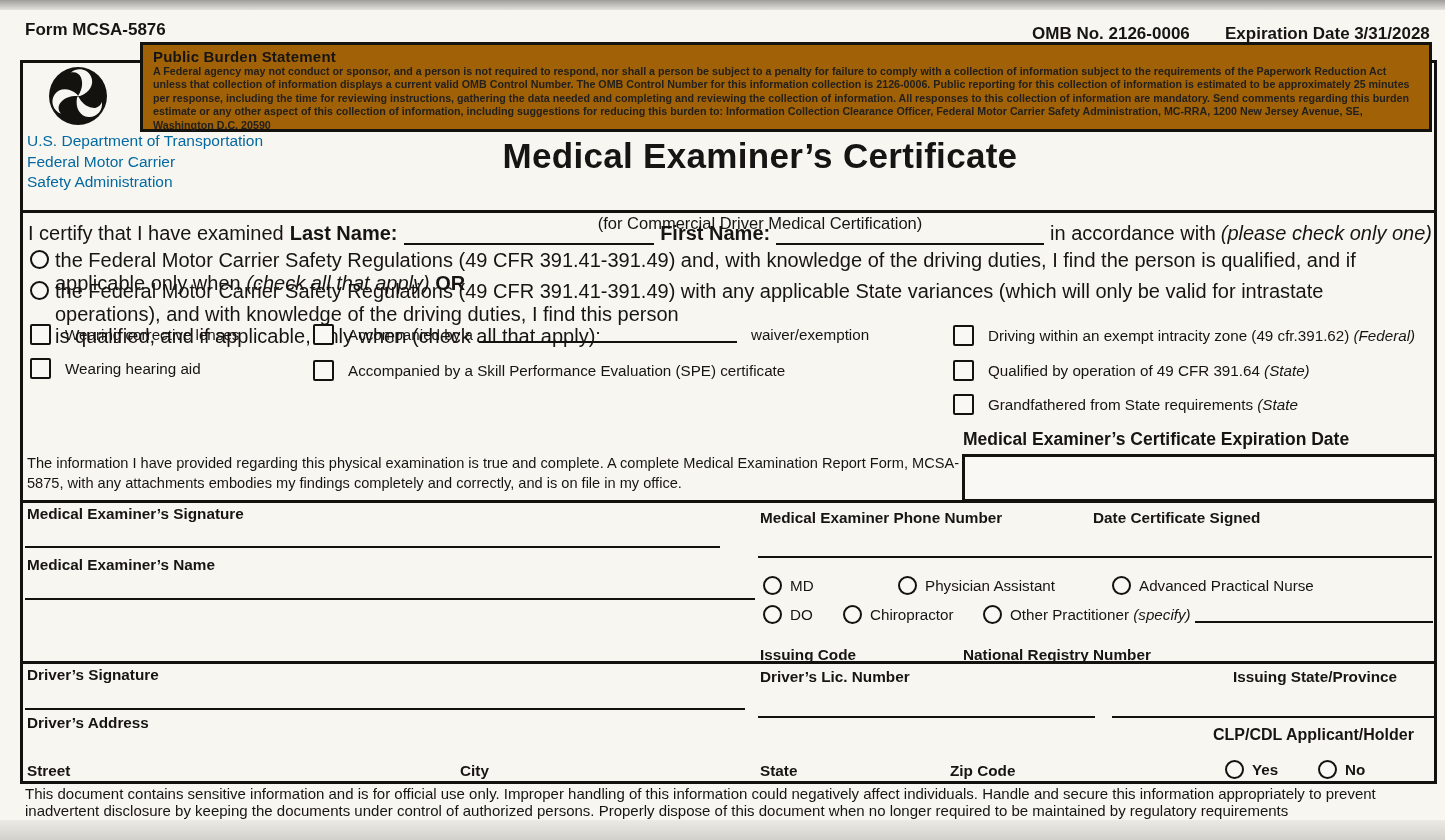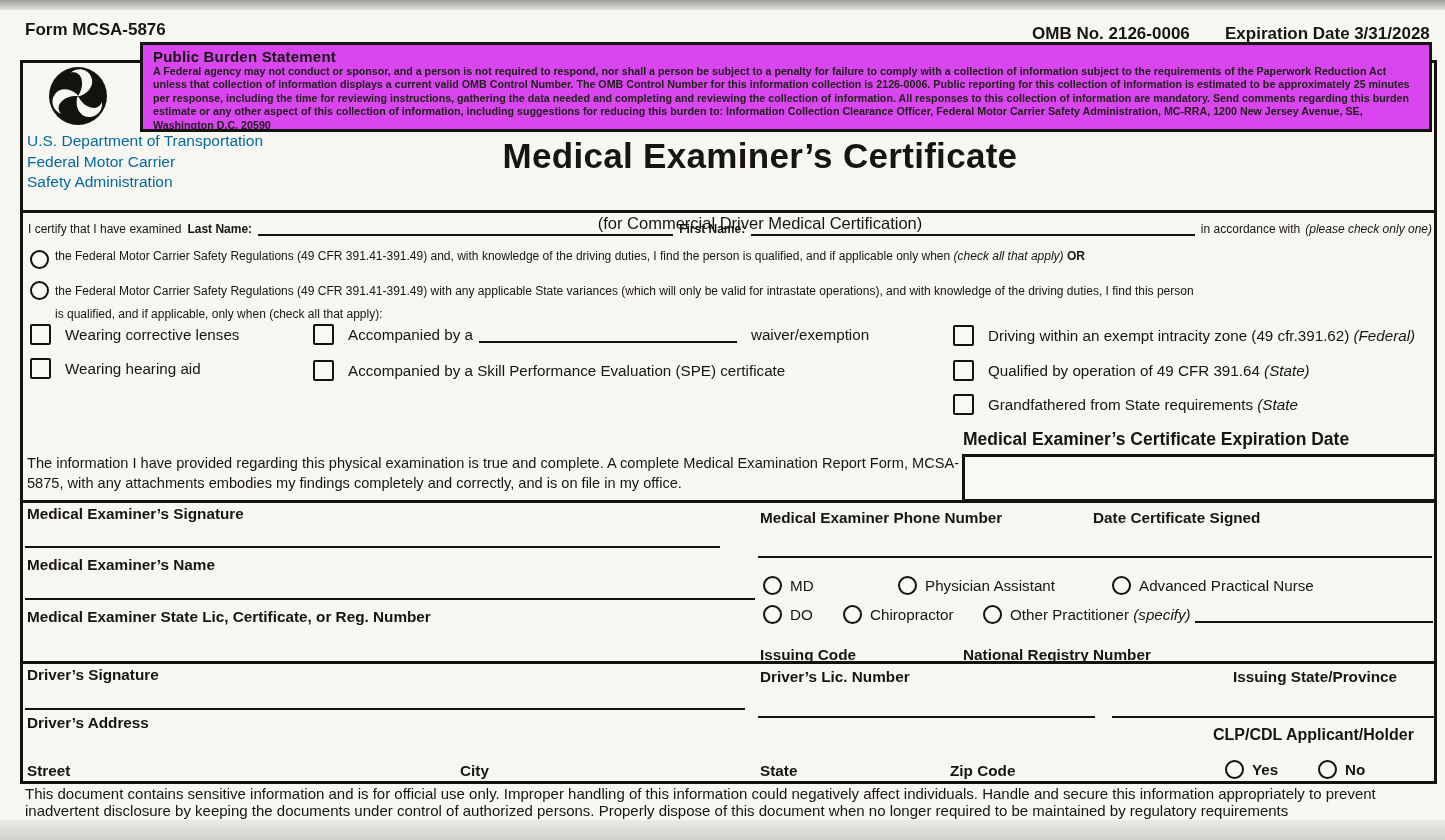--- a/index.html
+++ b/index.html
@@ -11,29 +11,29 @@
   }
   .scan-edge-top { position:absolute; left:0; top:0; width:100%; height:10px;
     background:linear-gradient(#9f9d99,#e4e2dd); }
   .scan-edge-bottom { position:absolute; left:0; top:820px; width:100%; height:20px;
     background:linear-gradient(#eceae5,#d2d0cb); }
   .abs { position:absolute; }
   .b { font-weight:700; }
   .i { font-style:italic; }
   .main-box { left:20px; top:60px; width:1417px; height:724px; border:3px solid #14120f; }
   .burden-box { left:140px; top:42px; width:1292px; height:90px; border:3px solid #14120f;
-    background:#d946ef; padding:3px 10px 2px 10px; z-index:5; }
+    background:#a16207; padding:3px 10px 2px 10px; z-index:5; }
   .burden-title { font-size:15px; font-weight:700; letter-spacing:.2px; }
   .burden-body { font-size:10.7px; line-height:13.4px; font-weight:600; color:#23201d; }
   .agency { font-size:15.5px; line-height:20.5px; color:#0369a1; }
   .form-title { font-size:35px; font-weight:700; letter-spacing:.3px; text-align:center; }
   .form-subtitle { font-size:16.5px; text-align:center; }
   .hline { border-top:3px solid #14120f; height:0; }
   .thinline { border-top:2px solid #14120f; height:0; }
-  .txt { font-size:12px; }
+  .txt { font-size:20px; }
   .lbl { font-size:15.3px; font-weight:700; }
   .small { font-size:15px; line-height:16.5px; }
   .radio { display:inline-block; width:19px; height:19px; border:2.5px solid #14120f;
     border-radius:50%; background:#faf8f4; vertical-align:middle; flex:none; }
   .checkbox { display:inline-block; width:21px; height:21px; border:2.5px solid #14120f;
     border-radius:2px; background:#faf8f4; vertical-align:middle; flex:none; }
   .row { display:flex; align-items:flex-end; }
   .opt { display:flex; align-items:flex-start; gap:6px; }
   .blank { border-bottom:2px solid #14120f; height:1.1em; }
   .chkrow { display:flex; align-items:center; gap:14px; font-size:15.2px; }
@@ -154,21 +154,20 @@
   <div class="abs exp-box" style="left:962px; top:454px; width:475px; height:48px;"></div>
 
   <div class="abs statement" style="left:27px; top:453px; width:935px;">The information I have provided regarding this physical examination is true and complete. A complete Medical Examination Report Form, MCSA-5875, with any attachments embodies my findings completely and correctly, and is on file in my office.</div>
 
   <div class="abs hline" style="left:20px; top:500px; width:1417px;"></div>
 
   <div class="abs lbl" style="left:27px; top:505px;">Medical Examiner’s Signature</div>
   <div class="abs thinline" style="left:25px; top:546px; width:695px;"></div>
   <div class="abs lbl" style="left:27px; top:556px;">Medical Examiner’s Name</div>
   <div class="abs thinline" style="left:25px; top:598px; width:730px;"></div>
-  <div class="abs lbl" style="left:27px; top:608px;">Medical Examiner State Lic, Certificate, or Reg. Number</div>
 
   <div class="abs lbl" style="left:760px; top:509px;">Medical Examiner Phone Number</div>
   <div class="abs lbl" style="left:1093px; top:509px;">Date Certificate Signed</div>
   <div class="abs thinline" style="left:758px; top:556px; width:674px;"></div>
 
   <div class="abs credrow" style="left:763px; top:576px;">
     <span class="radio"></span>
     <span>MD</span>
   </div>
   <div class="abs credrow" style="left:898px; top:576px;">

